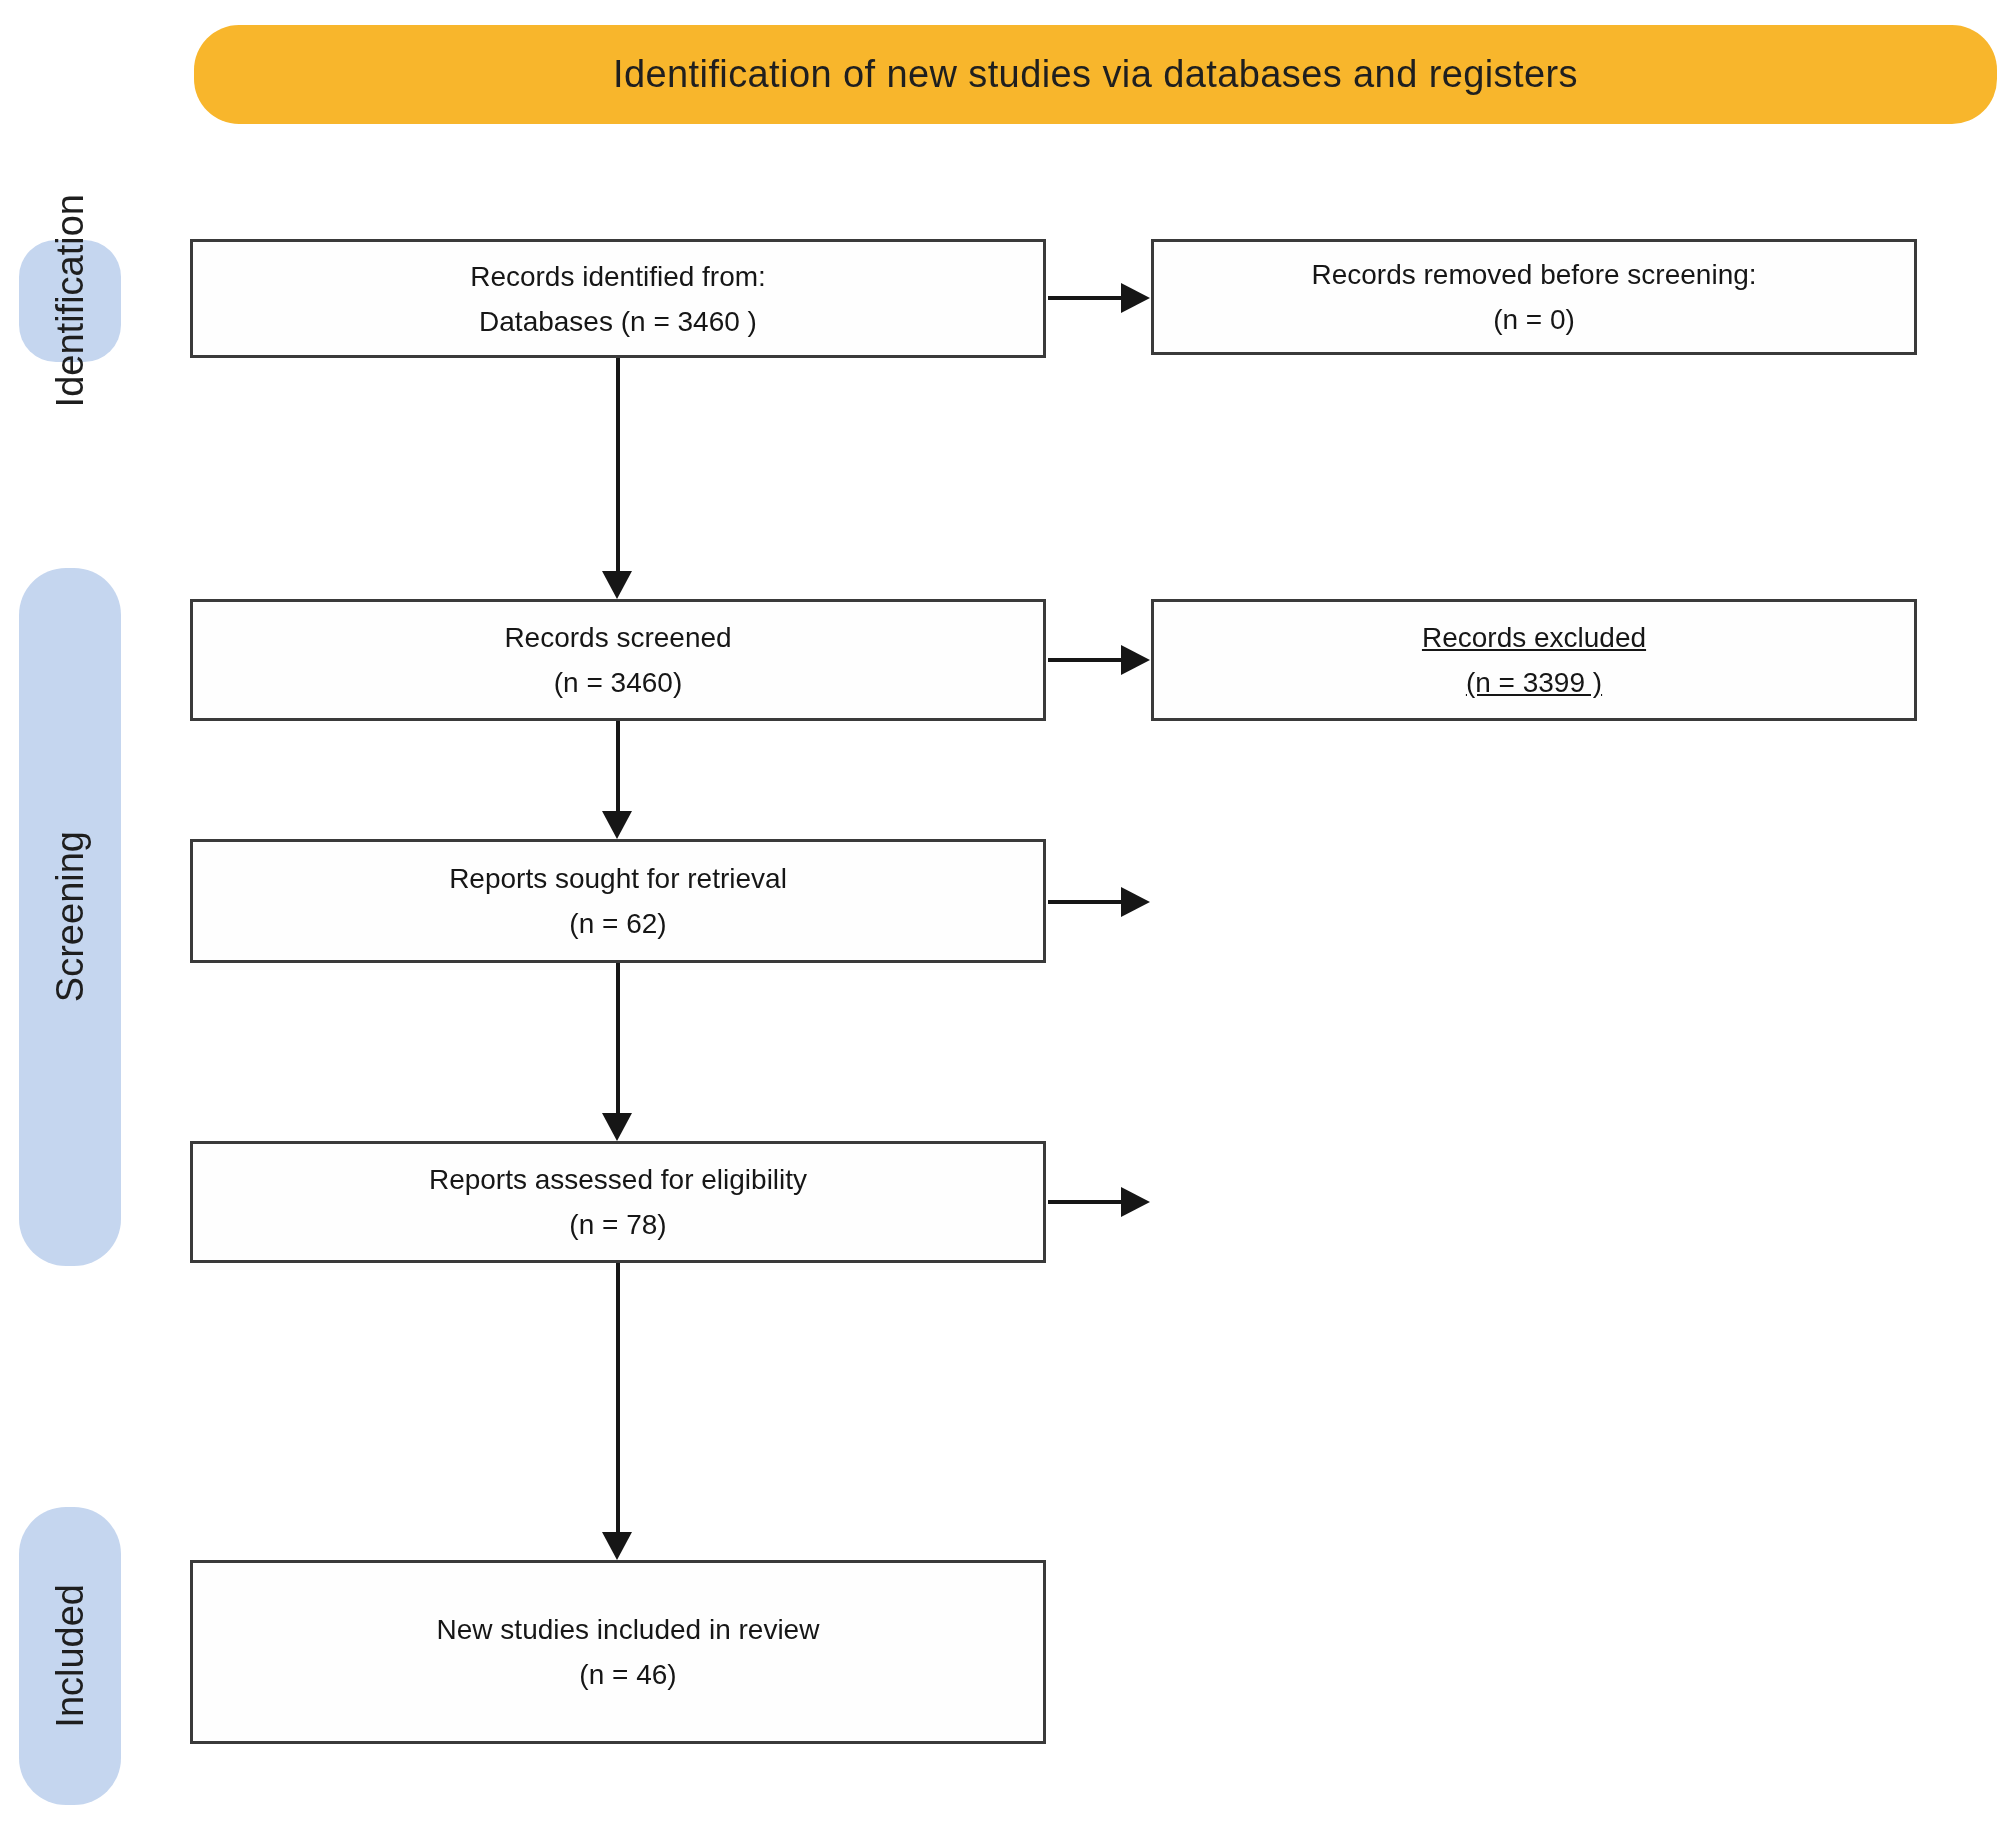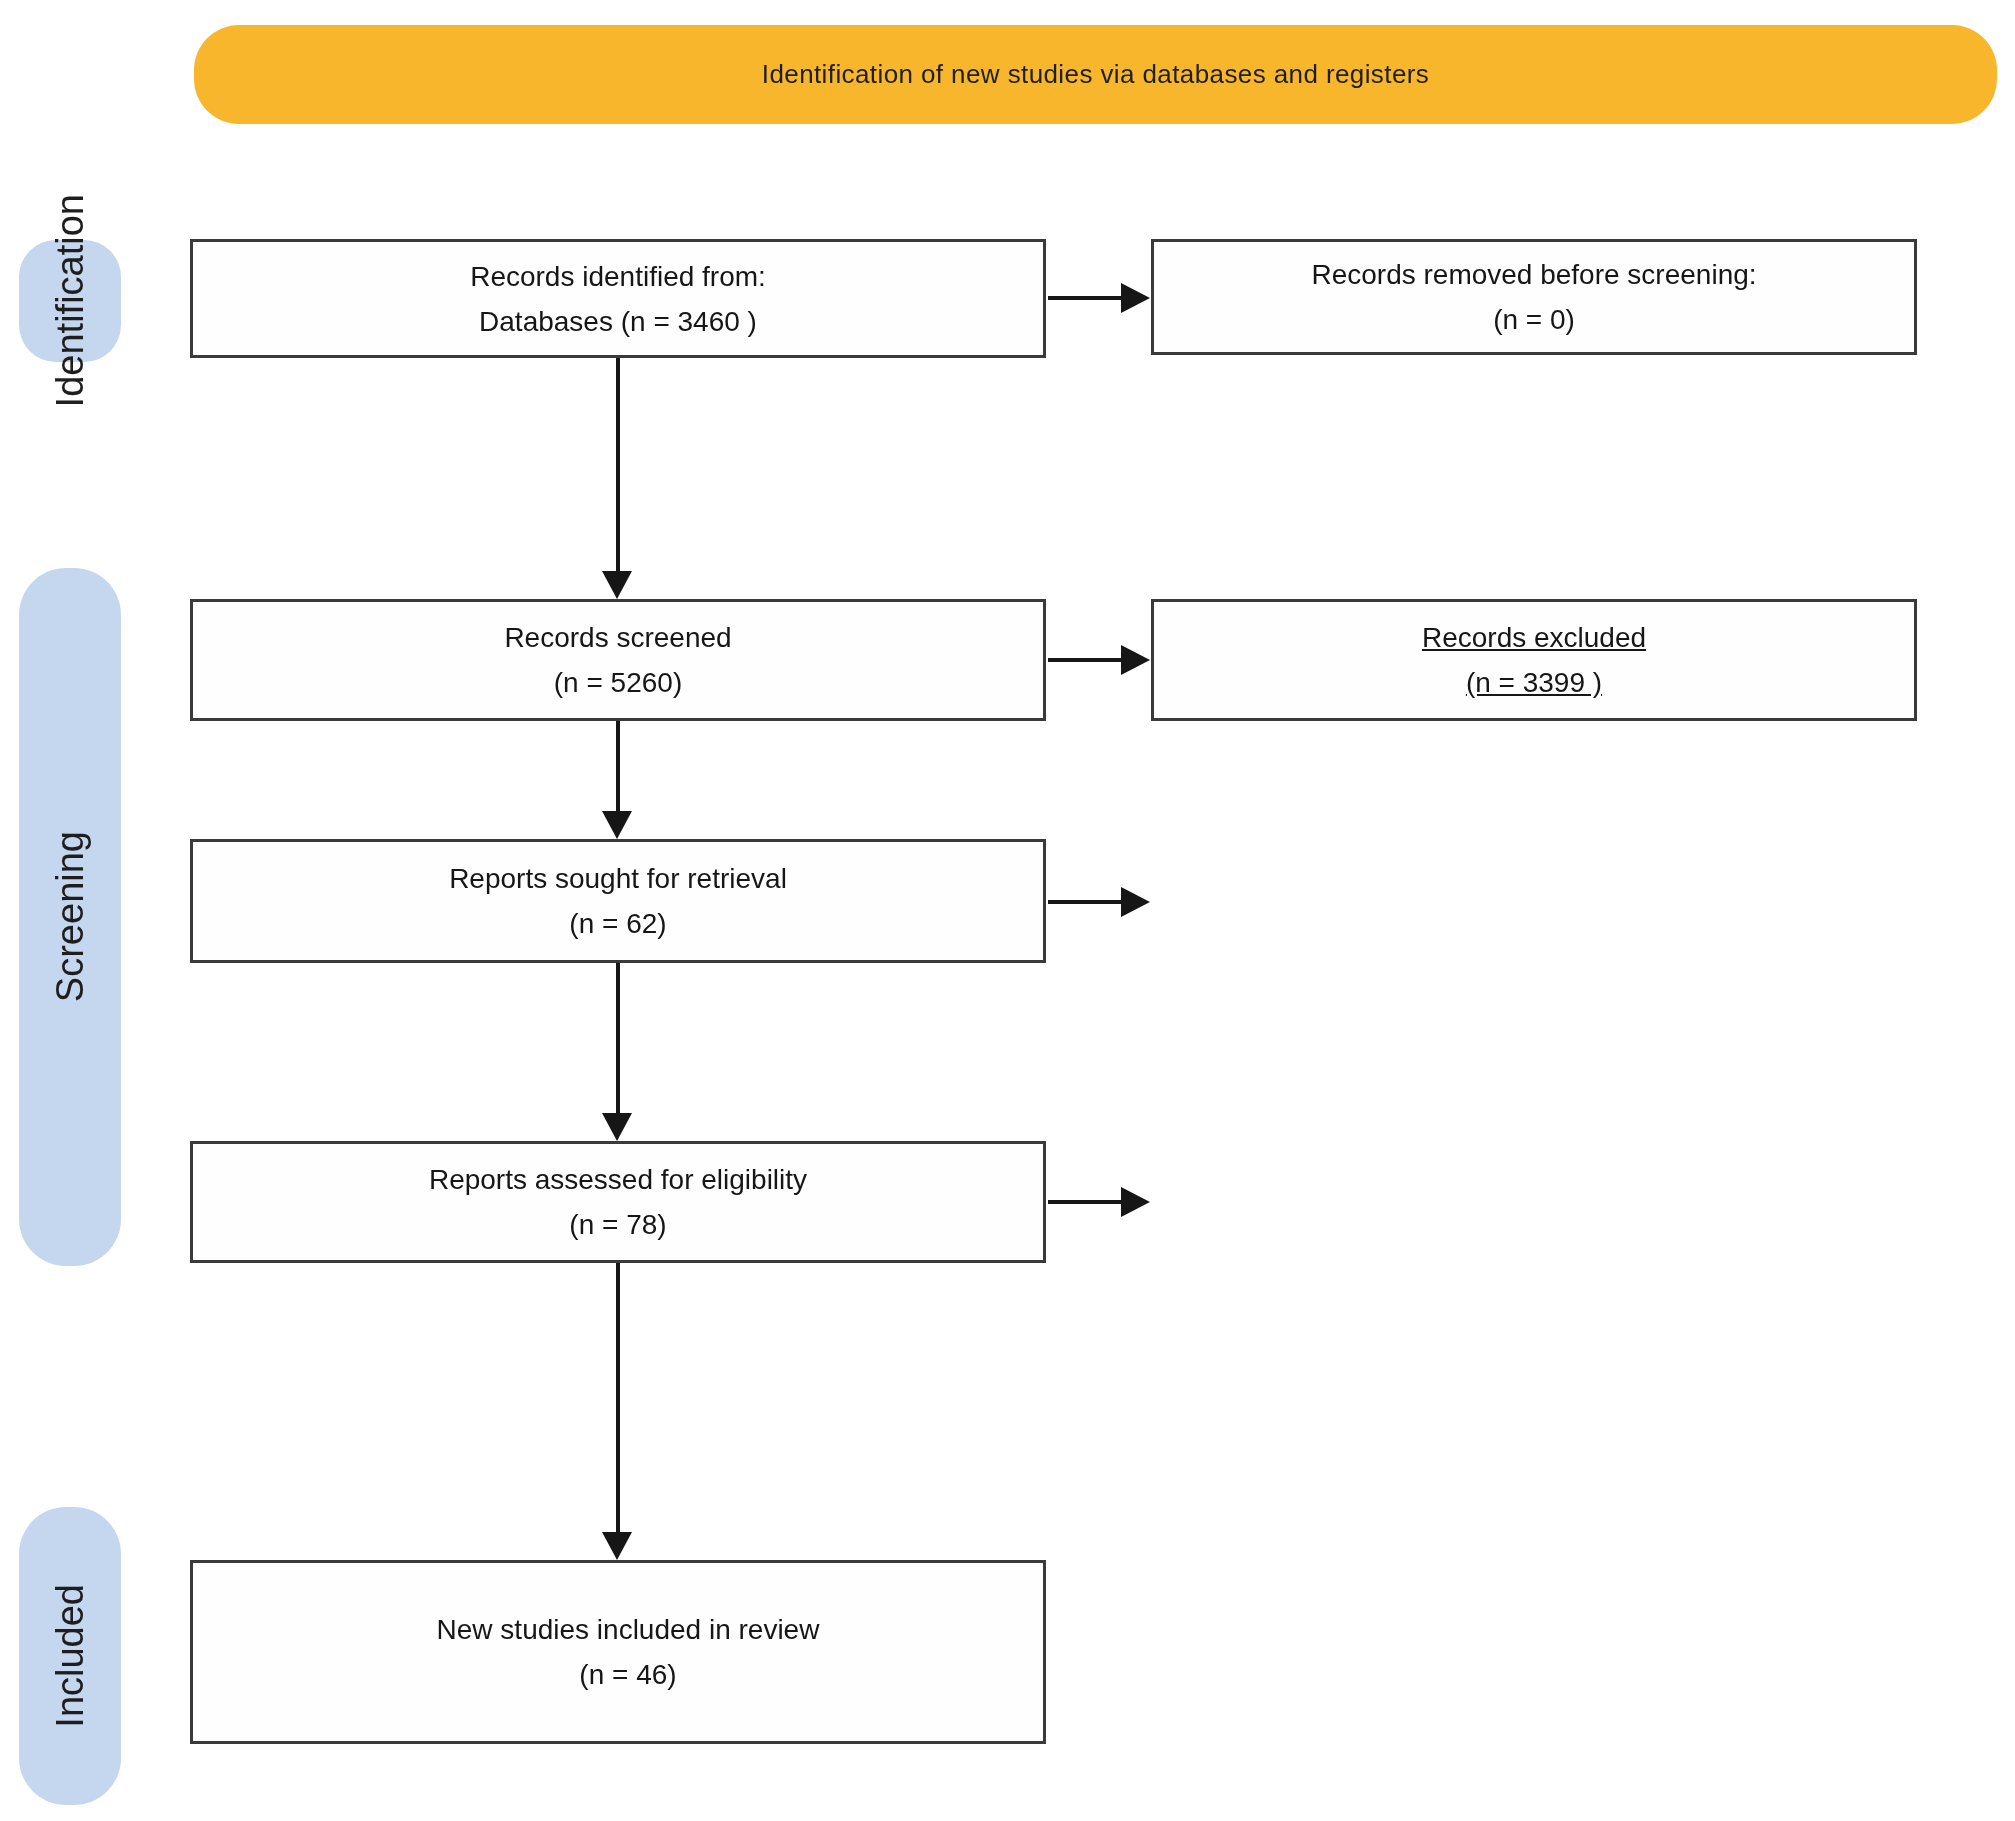--- a/index.html
+++ b/index.html
@@ -24,21 +24,21 @@
   
   .banner {
     position: absolute;
     left: 194px; top: 25px;
     width: 1803px; height: 99px;
     background: var(--banner_bg);
     border-radius: 45px;
     display: flex; align-items: center; justify-content: center;
   }
   .banner-text {
-    font-size: 26px;
+    font-size: 38px;
     color: #1F1F1F;
     letter-spacing: 0.4px;
   }
 
   
   .stage {
     position: absolute;
     left: 19.4px;
     width: 102px;
     background: var(--stage_bg);
@@ -129,21 +129,21 @@
   <div class="stage stage-incl">
     <span class="stage-text">Included</span>
   </div>
 
   <div class="fbox col-left b1">
     <span class="fbox-text">Records identified from:
 Databases (n = 3460 )</span>
   </div>
   <div class="fbox col-left b2">
     <span class="fbox-text">Records screened
-(n = 5260)</span>
+(n = 3460)</span>
   </div>
   <div class="fbox col-left b3">
     <span class="fbox-text">Reports sought for retrieval
 (n = 62)</span>
   </div>
   <div class="fbox col-left b4">
     <span class="fbox-text">Reports assessed for eligibility
 (n = 78)</span>
   </div>
   <div class="fbox col-left b5">

